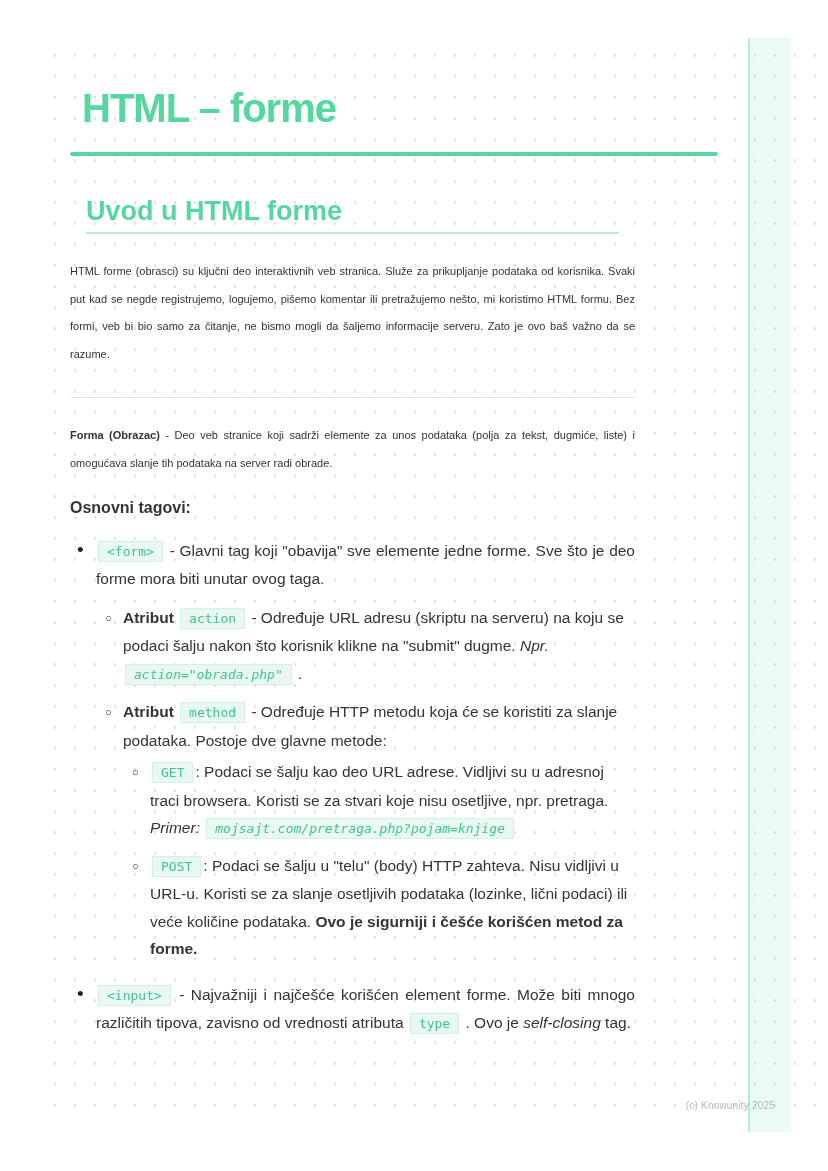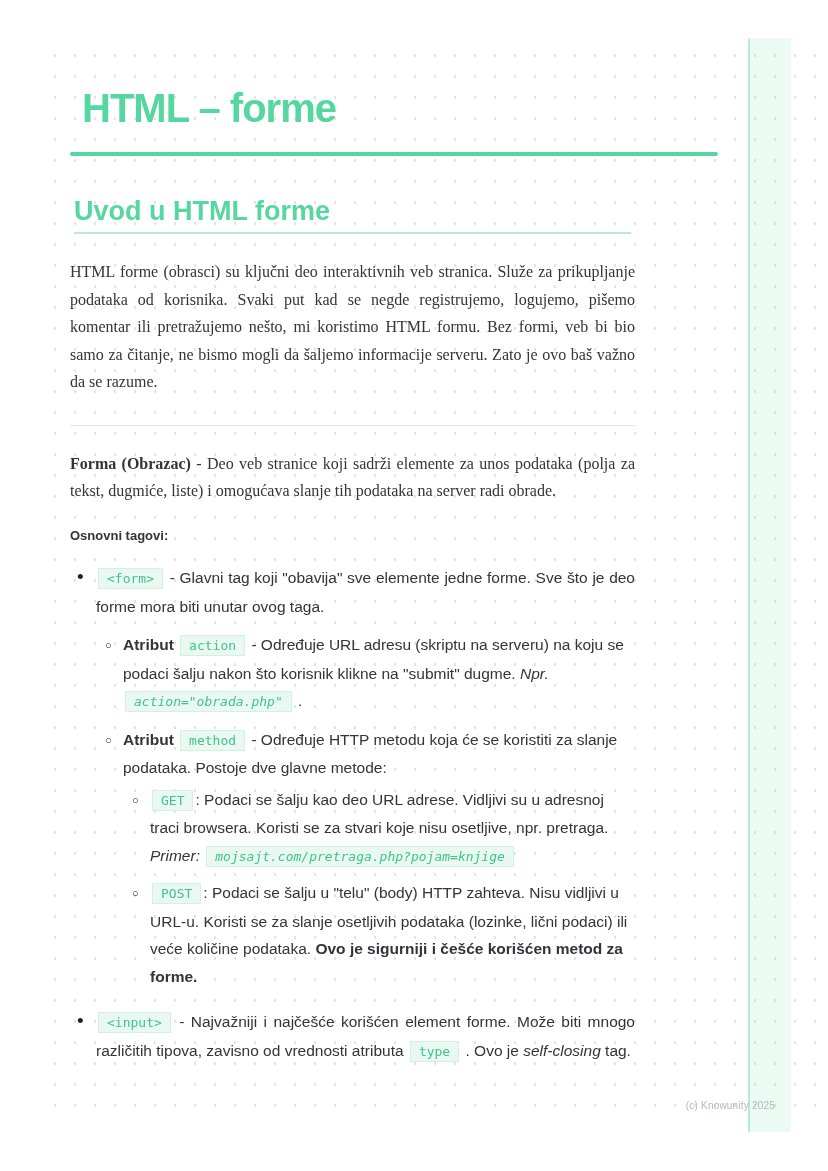--- a/index.html
+++ b/index.html
@@ -23,27 +23,27 @@
     border-left:2px solid rgba(111,216,170,0.45);
     border-radius:2px;
   }
   .content{position:absolute;left:70px;top:74px;width:565px;}
   h1.doc-title{
     margin:12px;font-size:40px;line-height:44px;font-weight:700;
     letter-spacing:-1px;color:#56d7a0;
   }
   .title-rule{margin-top:22px;width:648px;height:4px;background:#56d7a0;border-radius:2px;}
   h2.section-heading{
-    margin:4px;font-size:27px;line-height:30px;font-weight:700;color:#56d7a0;
+    margin:16px;font-size:27px;line-height:30px;font-weight:700;color:#56d7a0;
     padding-bottom:6px;border-bottom:2px solid #b9ecd7;
   }
   h2.mt1{margin-top:40px;}
   h2.mt2{margin-top:29px;}
-  p.body-par{margin:24px 0 0 0;font-size:16px;line-height:27.5px;text-align:justify;font-family:Liberation Serif, serif;}
-  p.sub-par{margin:17px 0 0 0;font-size:13px;line-height:27.5px;}
+  p.body-par{margin:24px 0 0 0;font-size:11px;line-height:27.5px;text-align:justify;}
+  p.sub-par{margin:17px 0 0 0;font-size:16px;line-height:27.5px;}
   hr.section-divider{margin:29px 0 0 0;border:none;border-top:1px solid #e4e4e7;width:565px;}
   
   ul{margin:0;padding:0;list-style:none;font-size:15.5px;line-height:27.5px;}
   ul.lvl1{margin-top:15px;}
   ul.lvl1 > li{position:relative;padding-left:26px;margin-bottom:18px;text-align:justify;}
   ul.lvl1 > li::before{content:"•";position:absolute;left:7px;top:-1px;font-size:19px;color:#222;}
   ul.lvl2{margin-top:11px;}
   ul.lvl2 > li{position:relative;padding-left:27px;margin-bottom:10px;text-align:left;}
   ul.lvl2 > li::before{content:"○";position:absolute;left:9px;top:1px;font-size:11px;color:#222;}
   ul.lvl3{margin-top:4px;}

